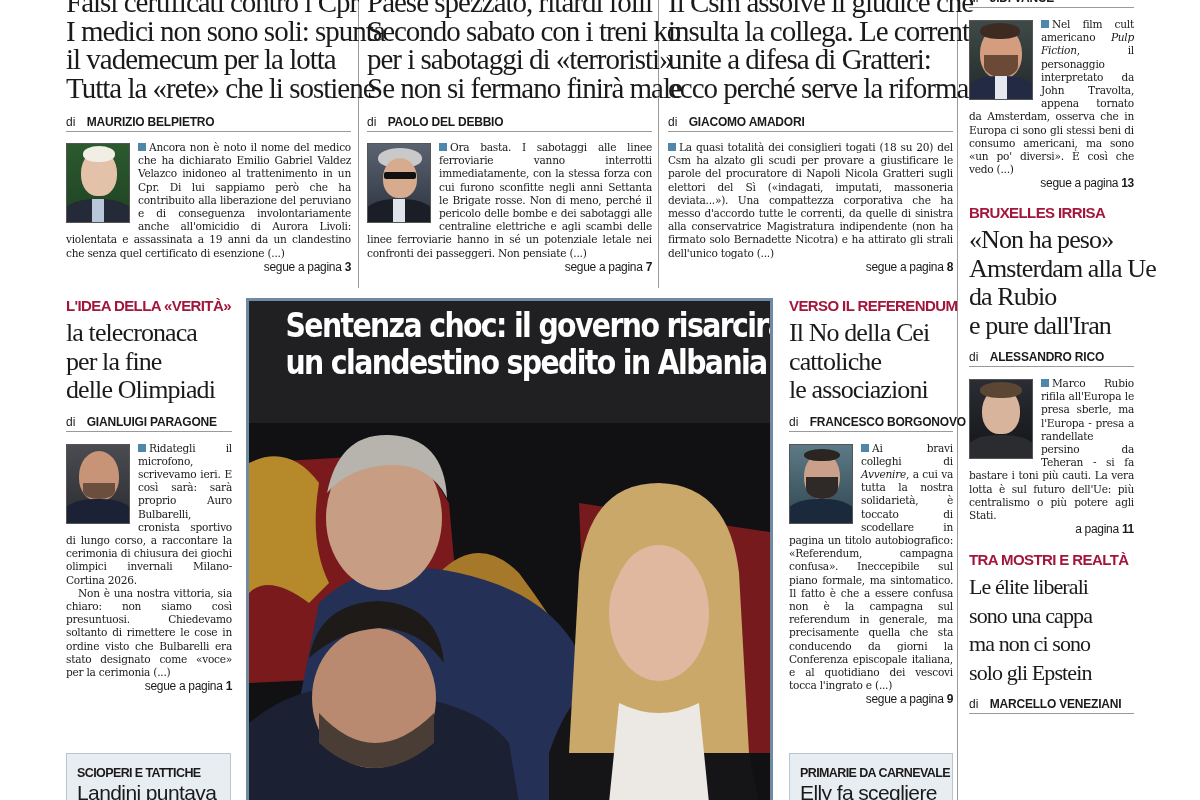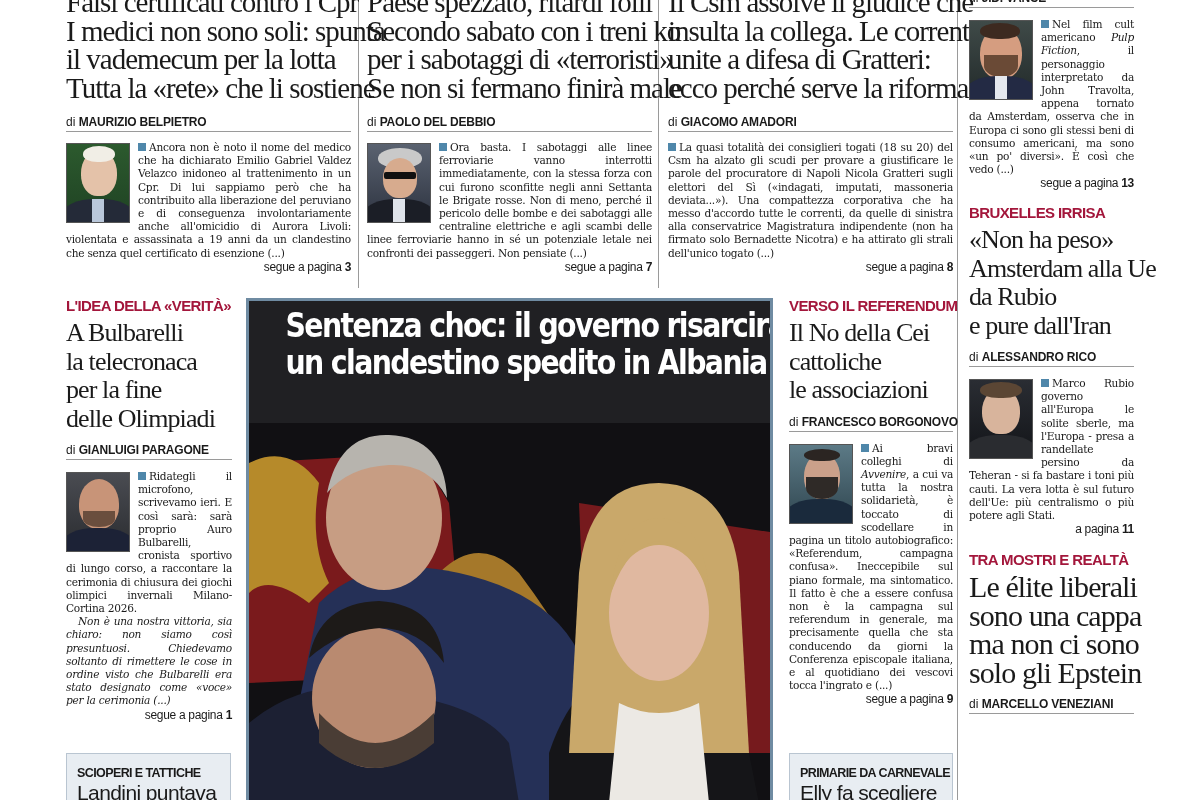--- a/index.html
+++ b/index.html
@@ -23,30 +23,30 @@
     font-size: 15px; letter-spacing: -0.6px; color: #a3163b; text-transform: uppercase;
     white-space: nowrap; display: block; height: 18px; line-height: 18px;
   }
 
   .byline {
     font-family: "Liberation Sans", "DejaVu Sans", sans-serif;
     font-size: 12px; height: 17px; line-height: 15px; white-space: nowrap;
     border-bottom: 1px solid #9a9a9a; color: #1a1a1a;
   }
   .byline .di { font-weight: normal; }
-  .byline .name { font-weight: bold; letter-spacing: -0.2px; text-transform: uppercase; }
+  .byline .name { font-weight: bold; letter-spacing: -0.2px; text-transform: uppercase; margin-left: 8px; }
 
   .body {
     font-family: "DejaVu Serif", "Liberation Serif", serif;
     font-size: 10.6px; line-height: 13.2px; letter-spacing: -0.25px; text-align: justify;
     color: #1a1a1a;
   }
   .body .sq { display: inline-block; width: 8px; height: 8px; background: #4f87aa; margin-right: 3px; vertical-align: 0px; }
   .body em { font-style: italic; }
-  .body p + p { text-indent: 12px; font-style: italic; }
+  .body p + p { text-indent: 12px; }
 
   .photo { float: left; margin: 2px 8px 2px 0; border: 1px solid #555; overflow: hidden; position: relative; }
   .photo .bg { position: absolute; inset: 0; }
   .photo .face { position: absolute; border-radius: 50% 50% 45% 45%; }
   .photo .suit { position: absolute; left: -5%; right: -5%; bottom: -8%; height: 38%; border-radius: 45% 45% 0 0; }
   .photo .shirt { position: absolute; left: 40%; width: 20%; bottom: 0; height: 30%; }
 
   .segue {
     font-family: "Liberation Sans", "DejaVu Sans", sans-serif;
     font-size: 12px; text-align: right; white-space: nowrap; margin-top: 1px; letter-spacing: -0.3px;
@@ -180,44 +180,43 @@
     <span class="di">di</span>
     <span class="name">ALESSANDRO RICO</span>
   </div>
   <div class="body" style="margin-top:10px;">
     <div class="photo" style="width:64px;height:80px;">
       <div class="bg" style="background:linear-gradient(#2a2d33,#121418);"></div>
       <div class="face" style="left:12px;top:8px;width:38px;height:46px;background:#d8b49c;"></div>
       <div class="face" style="left:10px;top:2px;width:42px;height:16px;background:#5b4634;"></div>
       <div class="suit" style="background:#2a2c30;"></div>
     </div>
-    <span class="sq"></span><span>Marco Rubio governo all'Europa le solite sberle, ma l'Europa - presa a randellate persino da Teheran - si fa bastare i toni più cauti. La vera lotta è sul futuro dell'Ue: più centralismo o più potere agli Stati.</span>
+    <span class="sq"></span><span>Marco Rubio rifila all'Europa le presa sberle, ma l'Europa - presa a randellate persino da Teheran - si fa bastare i toni più cauti. La vera lotta è sul futuro dell'Ue: più centralismo o più potere agli Stati.</span>
     <div style="clear:both"></div>
     <div class="segue"><span>a pagina</span> <b>11</b></div>
   </div>
 </div>
 
 <div class="col" style="left:969px;top:551px;width:165px;">
   <span class="kicker">TRA MOSTRI E REALTÀ</span>
-  <div class="head" style="margin-top:4px;font-size:30px;">
+  <div class="head" style="margin-top:4px;font-size:22px;">
     <span class="line" style="height:28.5px;">Le élite liberali</span>
     <span class="line" style="height:28.5px;">sono una cappa</span>
     <span class="line" style="height:28.5px;">ma non ci sono</span>
     <span class="line" style="height:28.5px;">solo gli Epstein</span>
   </div>
   <div class="byline" style="margin-top:10px;">
     <span class="di">di</span>
     <span class="name">MARCELLO VENEZIANI</span>
   </div>
 </div>
 
 <div class="col" style="left:66px;top:297px;width:166px;">
   <span class="kicker">L'IDEA DELLA «VERITÀ»</span>
   <div class="head" style="margin-top:4px;font-size:26px;">
-    <span class="line" style="height:28.5px;">A Bulbarelli</span>
     <span class="line" style="height:28.5px;">la telecronaca</span>
     <span class="line" style="height:28.5px;">per la fine</span>
     <span class="line" style="height:28.5px;">delle Olimpiadi</span>
   </div>
   <div class="byline" style="margin-top:10px;">
     <span class="di">di</span>
     <span class="name">GIANLUIGI PARAGONE</span>
   </div>
   <div class="body" style="margin-top:10px;">
     <div class="photo" style="width:64px;height:80px;">

